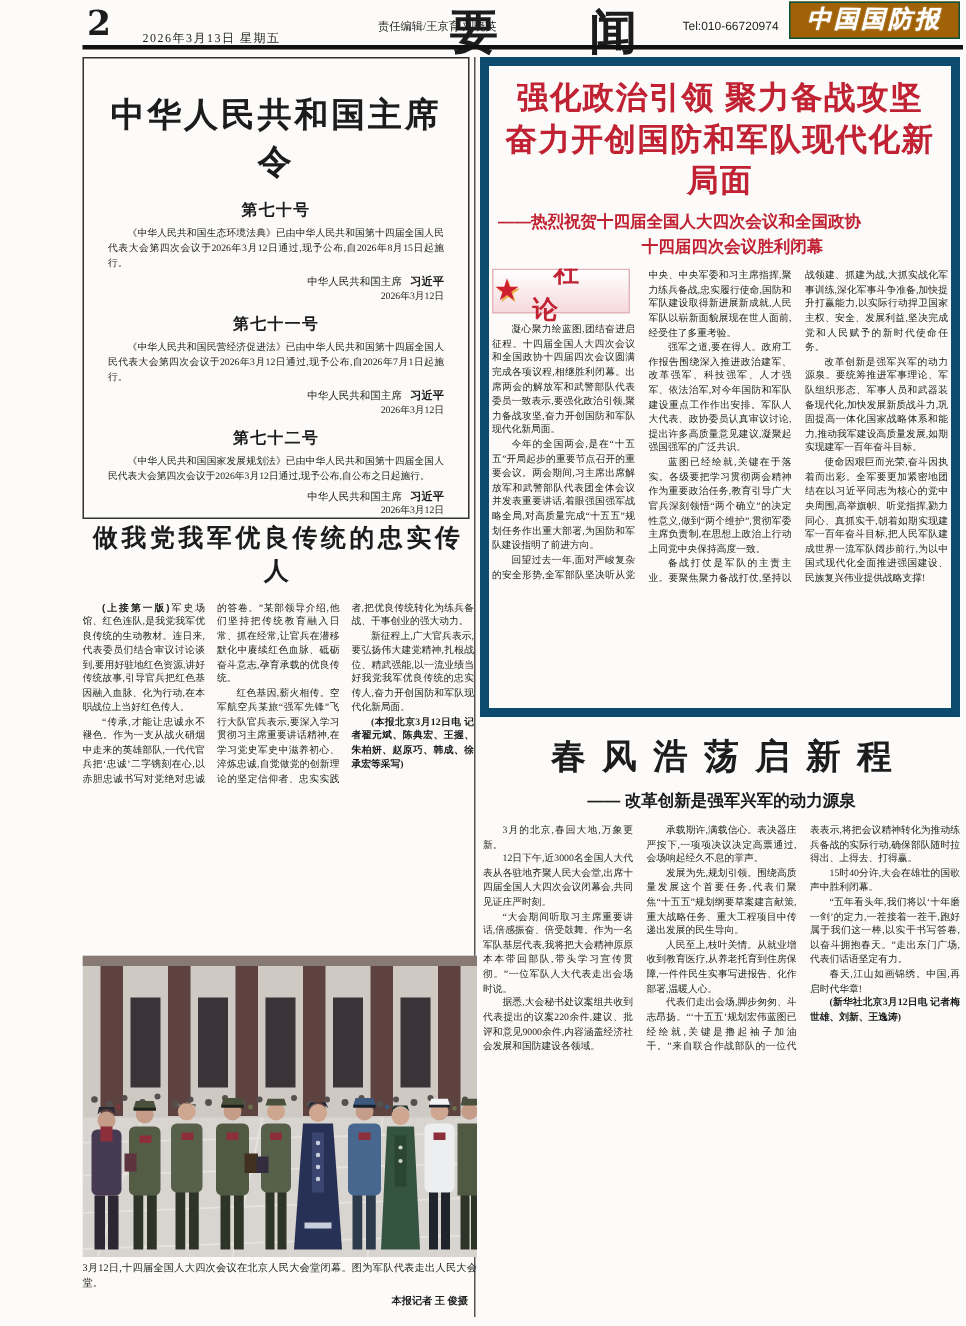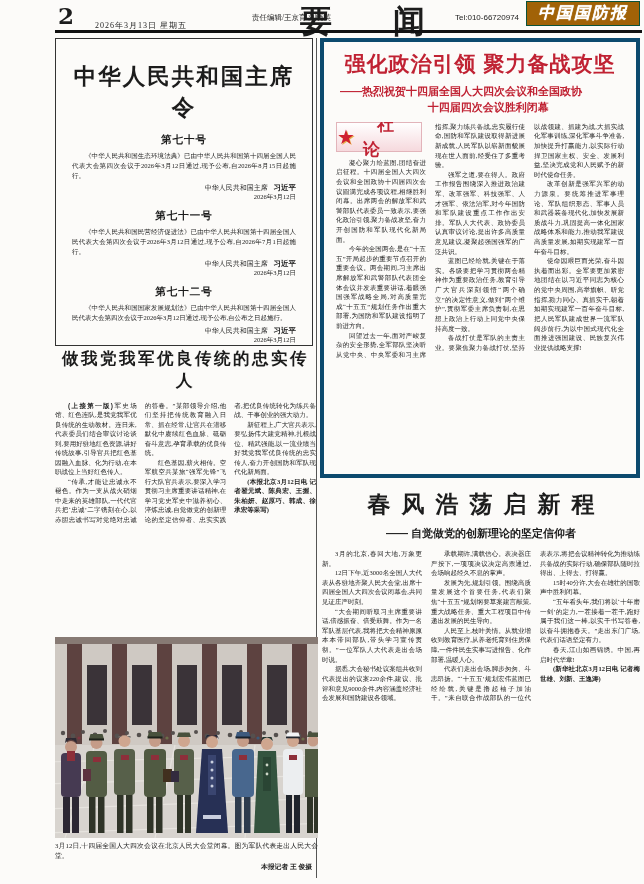--- a/index.html
+++ b/index.html
@@ -45,21 +45,21 @@
   .byline { font-weight:bold; }
 
   
   .photo { position:absolute; left:55px; top:637px; width:263px; }
   .photo svg { display:block; width:263px; height:201px; }
   .caption { margin-top:3px; font-size:6.8px; line-height:1.5; text-align:justify; }
   .credit { text-align:right; font-size:6.8px; font-weight:bold; margin-top:1px; padding-right:6px; }
 
   
   .editorial { position:absolute; left:320px; top:38px; width:320px; height:440px;
-            border:4px solid #0c4a6e; padding:8px 12px 6px; overflow:hidden; }
+            border:6px solid #0c4a6e; padding:8px 2px 6px; overflow:hidden; }
   .ed-head { text-align:center; color:#c02233; font-weight:bold; font-size:21px; line-height:1.32; letter-spacing:1px;
             font-family:"Liberation Sans","DejaVu Sans",sans-serif; }
   .ed-sub { color:#c02233; font-weight:bold; font-size:11px; line-height:1.5; margin:5px 4px 6px;
             font-family:"Liberation Sans",sans-serif; }
   .ed-body { column-count:3; column-gap:9px; font-size:6.5px; line-height:1.48; text-align:justify; height:328px; overflow:hidden; }
   .ed-body p { text-indent:2em; }
   .badge { width:96%; height:30px; margin-bottom:6px; border:1px solid #e2b4ba;
             background:linear-gradient(180deg,#ffffff,#f6d9dd); display:flex; align-items:center; justify-content:center; gap:8px;
             break-inside:avoid; }
   .badge .star { color:#cf2030; font-size:20px; line-height:1; text-shadow:1px 1px 0 #e8b14c; }
@@ -298,20 +298,21 @@
           <circle cx="258" cy="104" r="5.5" fill="#c59c88"></circle>
         <path d="M252 100 h12.5 l-1.2 -4.5 h-10 z" fill="#49513c"></path>
         </g>
     </svg>
     <figcaption class="caption">3月12日,十四届全国人大四次会议在北京人民大会堂闭幕。图为军队代表走出人民大会堂。</figcaption>
     <div class="credit">本报记者  王  俊摄</div>
   </figure>
 
   <section class="editorial">
     <h1 class="ed-head">强化政治引领  聚力备战攻坚</h1>
+    <h1 class="ed-head">奋力开创国防和军队现代化新局面</h1>
     <div class="ed-sub">
       <div style="text-align:left;">——热烈祝贺十四届全国人大四次会议和全国政协</div>
       <div style="text-align:center; text-indent:1.5em;">十四届四次会议胜利闭幕</div>
     </div>
     <div class="ed-body">
       <div class="badge">
         <span class="star">★</span>
         <span class="bl">社 论</span>
       </div>
       <p>凝心聚力绘蓝图,团结奋进启征程。十四届全国人大四次会议和全国政协十四届四次会议圆满完成各项议程,相继胜利闭幕。出席两会的解放军和武警部队代表委员一致表示,要强化政治引领,聚力备战攻坚,奋力开创国防和军队现代化新局面。</p>
@@ -320,21 +321,21 @@
       <p>强军之道,要在得人。政府工作报告围绕深入推进政治建军、改革强军、科技强军、人才强军、依法治军,对今年国防和军队建设重点工作作出安排。军队人大代表、政协委员认真审议讨论,提出许多高质量意见建议,凝聚起强国强军的广泛共识。</p>
       <p>蓝图已经绘就,关键在于落实。各级要把学习贯彻两会精神作为重要政治任务,教育引导广大官兵深刻领悟“两个确立”的决定性意义,做到“两个维护”,贯彻军委主席负责制,在思想上政治上行动上同党中央保持高度一致。</p>
       <p>备战打仗是军队的主责主业。要聚焦聚力备战打仗,坚持以战领建、抓建为战,大抓实战化军事训练,深化军事斗争准备,加快提升打赢能力,以实际行动捍卫国家主权、安全、发展利益,坚决完成党和人民赋予的新时代使命任务。</p>
       <p>改革创新是强军兴军的动力源泉。要统筹推进军事理论、军队组织形态、军事人员和武器装备现代化,加快发展新质战斗力,巩固提高一体化国家战略体系和能力,推动我军建设高质量发展,如期实现建军一百年奋斗目标。</p>
       <p>使命因艰巨而光荣,奋斗因执着而出彩。全军要更加紧密地团结在以习近平同志为核心的党中央周围,高举旗帜、听党指挥,勠力同心、真抓实干,朝着如期实现建军一百年奋斗目标,把人民军队建成世界一流军队阔步前行,为以中国式现代化全面推进强国建设、民族复兴伟业提供战略支撑!</p>
     </div>
   </section>
 
   <section class="sidelights">
     <h2 class="sl-title">春风浩荡启新程</h2>
-    <div class="sl-sub">—— 自觉做党的创新理论的坚定信仰者</div>
+    <div class="sl-sub">—— 改革创新是强军兴军的动力源泉</div>
     <div class="sl-body">
       <p>3月的北京,春回大地,万象更新。</p>
       <p>12日下午,近3000名全国人大代表从各驻地齐聚人民大会堂,出席十四届全国人大四次会议闭幕会,共同见证庄严时刻。</p>
       <p>“大会期间听取习主席重要讲话,倍感振奋、倍受鼓舞。作为一名军队基层代表,我将把大会精神原原本本带回部队,带头学习宣传贯彻。”一位军队人大代表走出会场时说。</p>
       <p>据悉,大会秘书处议案组共收到代表提出的议案220余件,建议、批评和意见9000余件,内容涵盖经济社会发展和国防建设各领域。</p>
       <p>承载期许,满载信心。表决器庄严按下,一项项决议决定高票通过,会场响起经久不息的掌声。</p>
       <p>发展为先,规划引领。围绕高质量发展这个首要任务,代表们聚焦“十五五”规划纲要草案建言献策,重大战略任务、重大工程项目中传递出发展的民生导向。</p>
       <p>人民至上,枝叶关情。从就业增收到教育医疗,从养老托育到住房保障,一件件民生实事写进报告、化作部署,温暖人心。</p>
       <p>代表们走出会场,脚步匆匆、斗志昂扬。“‘十五五’规划宏伟蓝图已经绘就,关键是撸起袖子加油干。”来自联合作战部队的一位代表表示,将把会议精神转化为推动练兵备战的实际行动,确保部队随时拉得出、上得去、打得赢。</p>
       <p>15时40分许,大会在雄壮的国歌声中胜利闭幕。</p>

